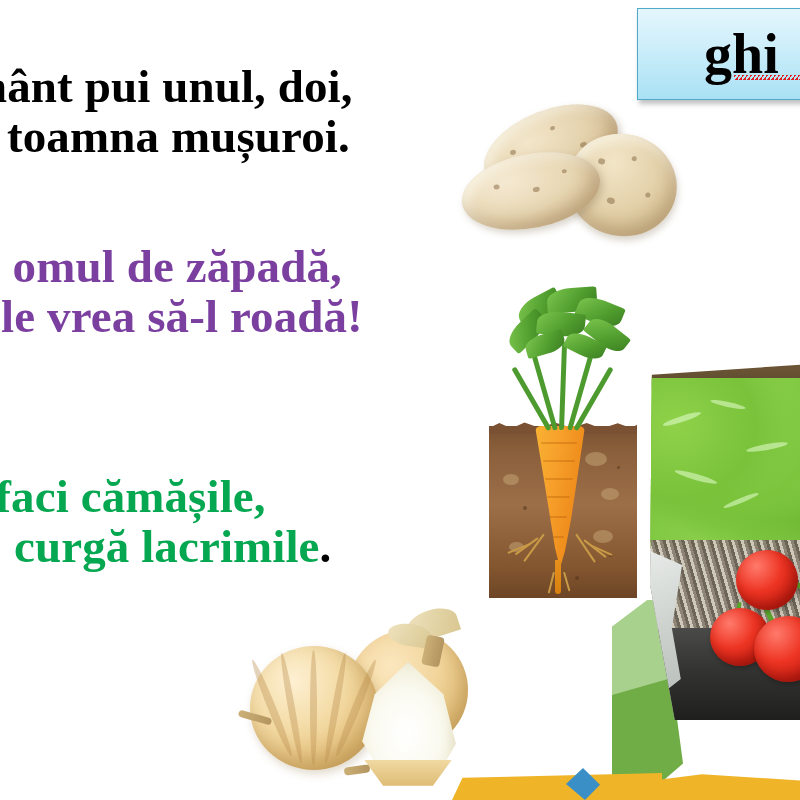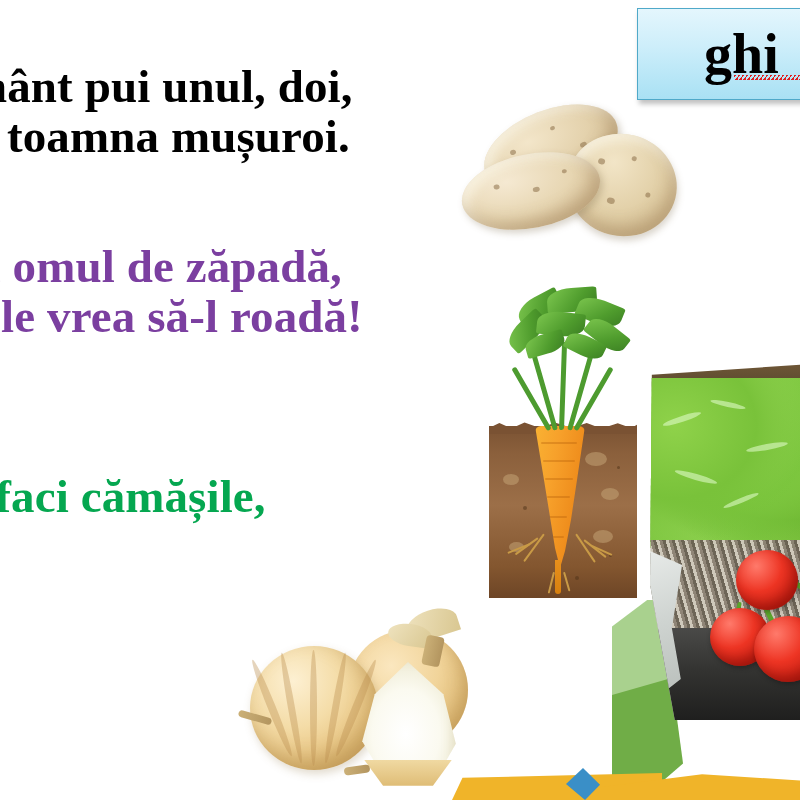--- a/index.html
+++ b/index.html
@@ -182,20 +182,21 @@
     <div class="line l2">i toamna mușuroi.</div>
   </div>
 
   <div class="stanza" id="stanza-2">
     <div class="line l1">la omul de zăpadă,</div>
     <div class="line l2">rele vrea să-l roadă!</div>
   </div>
 
   <div class="stanza" id="stanza-3">
     <div class="line l1">esfaci cămășile,</div>
+    <div class="line l2"><span>curgă lacrimile</span><span class="blackdot">.</span></div>
   </div>
 
   <div id="title-box">
     <span id="title-text">
       <span>ghi</span>
       <span id="title-squiggle"></span>
     </span>
   </div>
 
   <div id="img-potatoes">

